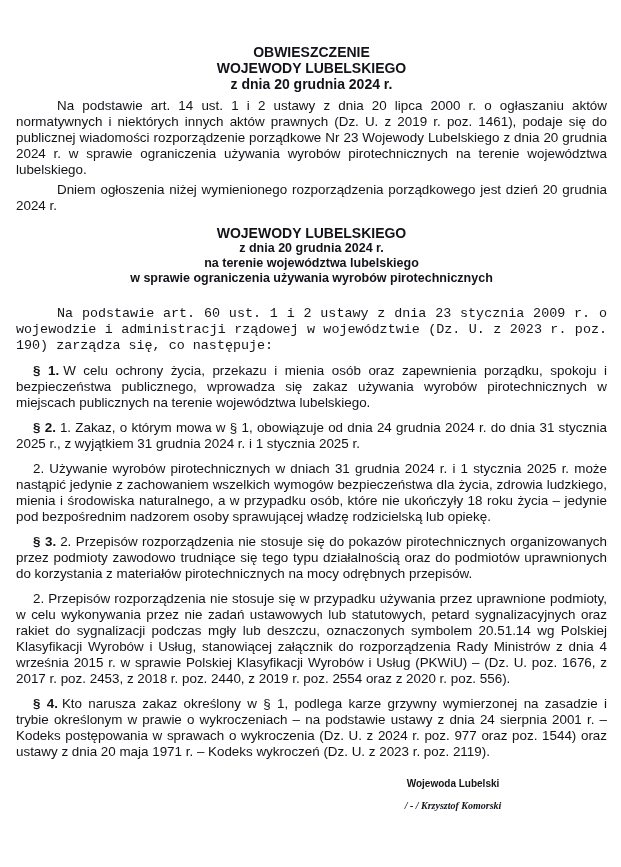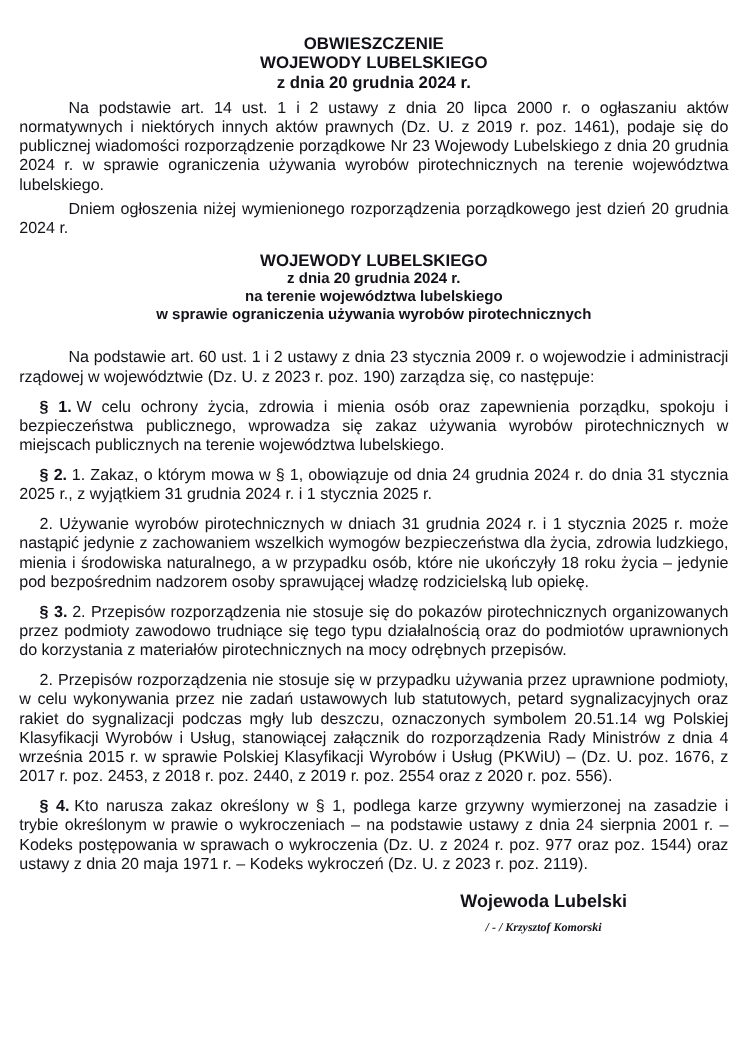--- a/index.html
+++ b/index.html
@@ -8,56 +8,56 @@
     height: 867px;
     background: #ffffff;
     color: #121218;
     font-family: "Liberation Sans", "DejaVu Sans", sans-serif;
     overflow: hidden;
   }
   .page {
     box-sizing: border-box;
     width: 621px;
     height: 867px;
-    padding: 28px 10px 0 12px;
+    padding: 44px 10px 0 12px;
   }
   .heading {
     text-align: center;
     font-weight: bold;
   }
   .heading .h-lg {
     font-size: 14px;
     line-height: 16px;
   }
   .heading .h-sm {
     font-size: 12.5px;
     line-height: 15px;
   }
   p {
     margin: 4px;
     font-size: 13.4px;
     line-height: 16px;
     text-align: justify;
   }
   p.intro { text-indent: 41px; }
-  p.basis { text-indent: 41px; margin-top: 20px; }
+  p.basis { text-indent: 41px; margin-top: 20px; font-family: Liberation Mono, monospace; }
   p.section { text-indent: 17px; margin-top: 9px; }
   .sections { margin-top: 7px; }
   .intro-block { margin-top: 6px; }
   .reg-heading { margin-top: 11px; }
   p.section b:not(:empty) { margin-right: 4px; }
   .signature {
     margin-left: auto;
     margin-right: 28px;
     margin-top: 15px;
     width: 260px;
     text-align: center;
   }
   .signature .sig-position {
-    font-size: 15px;
+    font-size: 10px;
     line-height: 18px;
     font-weight: bold;
     text-align: center;
     text-indent: 0;
   }
   .signature .sig-name {
     font-family: "Liberation Serif", "DejaVu Serif", serif;
     font-size: 10px;
     line-height: 18px;
     font-weight: bold;
@@ -85,21 +85,21 @@
   <div class="heading reg-heading">
     <div class="h-lg">WOJEWODY LUBELSKIEGO</div>
     <div class="h-sm">z dnia 20 grudnia 2024 r.</div>
     <div class="h-sm">na terenie województwa lubelskiego</div>
     <div class="h-sm">w sprawie ograniczenia używania wyrobów pirotechnicznych</div>
   </div>
 
   <p class="basis">Na podstawie art. 60 ust. 1 i 2 ustawy z dnia 23 stycznia 2009 r. o wojewodzie i administracji rządowej w województwie (Dz. U. z 2023 r. poz. 190) zarządza się, co następuje:</p>
 
   <div class="sections">
-    <p class="section"><b>§ 1.</b><span>W celu ochrony życia, zdrowia i mienia osób oraz zapewnienia porządku, spokoju i bezpieczeństwa publicznego, wprowadza się zakaz używania wyrobów pirotechnicznych w miejscach publicznych na terenie województwa lubelskiego.</span></p>
+    <p class="section"><b>§ 1.</b><span>W celu ochrony życia, przekazu i mienia osób oraz zapewnienia porządku, spokoju i bezpieczeństwa publicznego, wprowadza się zakaz używania wyrobów pirotechnicznych w miejscach publicznych na terenie województwa lubelskiego.</span></p>
     <p class="section"><b>§ 2.</b><span>1. Zakaz, o którym mowa w § 1, obowiązuje od dnia 24 grudnia 2024 r. do dnia 31 stycznia 2025 r., z wyjątkiem 31 grudnia 2024 r. i 1 stycznia 2025 r.</span></p>
     <p class="section"><b></b><span>2. Używanie wyrobów pirotechnicznych w dniach 31 grudnia 2024 r. i 1 stycznia 2025 r. może nastąpić jedynie z zachowaniem wszelkich wymogów bezpieczeństwa dla życia, zdrowia ludzkiego, mienia i środowiska naturalnego, a w przypadku osób, które nie ukończyły 18 roku życia – jedynie pod bezpośrednim nadzorem osoby sprawującej władzę rodzicielską lub opiekę.</span></p>
     <p class="section"><b>§ 3.</b><span>2. Przepisów rozporządzenia nie stosuje się do pokazów pirotechnicznych organizowanych przez podmioty zawodowo trudniące się tego typu działalnością oraz do podmiotów uprawnionych do korzystania z materiałów pirotechnicznych na mocy odrębnych przepisów.</span></p>
     <p class="section"><b></b><span>2. Przepisów rozporządzenia nie stosuje się w przypadku używania przez uprawnione podmioty, w celu wykonywania przez nie zadań ustawowych lub statutowych, petard sygnalizacyjnych oraz rakiet do sygnalizacji podczas mgły lub deszczu, oznaczonych symbolem 20.51.14 wg Polskiej Klasyfikacji Wyrobów i Usług, stanowiącej załącznik do rozporządzenia Rady Ministrów z dnia 4 września 2015 r. w sprawie Polskiej Klasyfikacji Wyrobów i Usług (PKWiU) – (Dz. U. poz. 1676, z 2017 r. poz. 2453, z 2018 r. poz. 2440, z 2019 r. poz. 2554 oraz z 2020 r. poz. 556).</span></p>
     <p class="section"><b>§ 4.</b><span>Kto narusza zakaz określony w § 1, podlega karze grzywny wymierzonej na zasadzie i trybie określonym w prawie o wykroczeniach – na podstawie ustawy z dnia 24 sierpnia 2001 r. – Kodeks postępowania w sprawach o wykroczenia (Dz. U. z 2024 r. poz. 977 oraz poz. 1544) oraz ustawy z dnia 20 maja 1971 r. – Kodeks wykroczeń (Dz. U. z 2023 r. poz. 2119).</span></p>
   </div>
 
   <div class="signature">
     <p class="sig-position">Wojewoda Lubelski</p>
     <p class="sig-name">/ - / Krzysztof Komorski</p>

